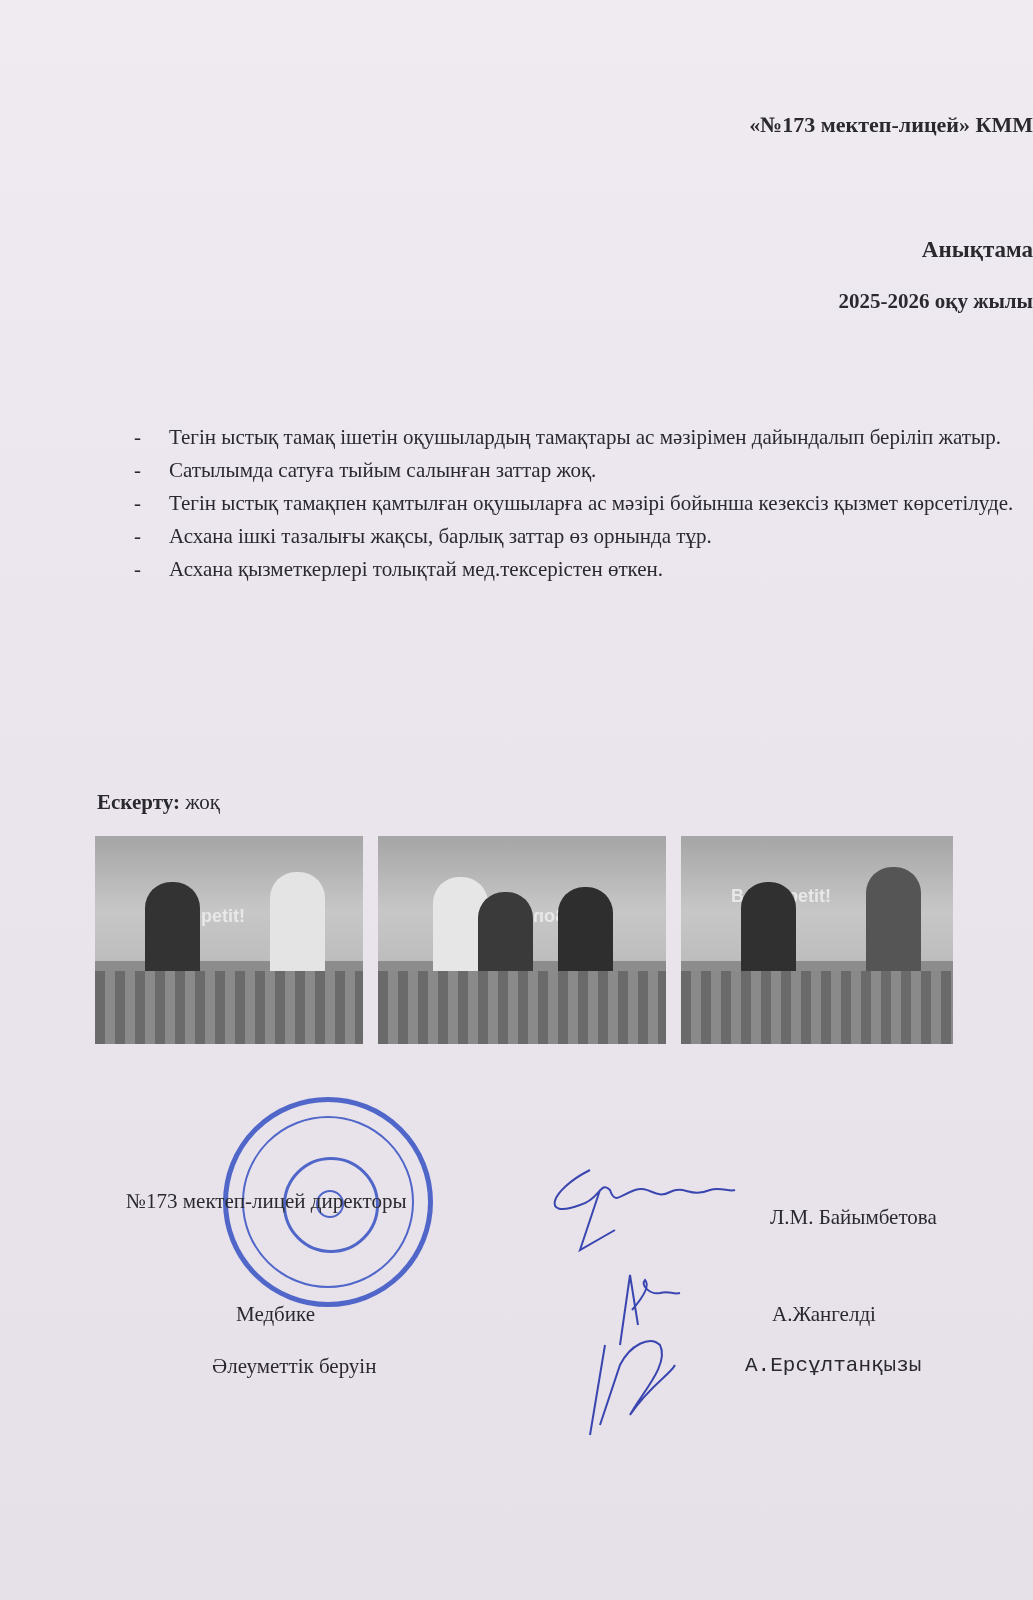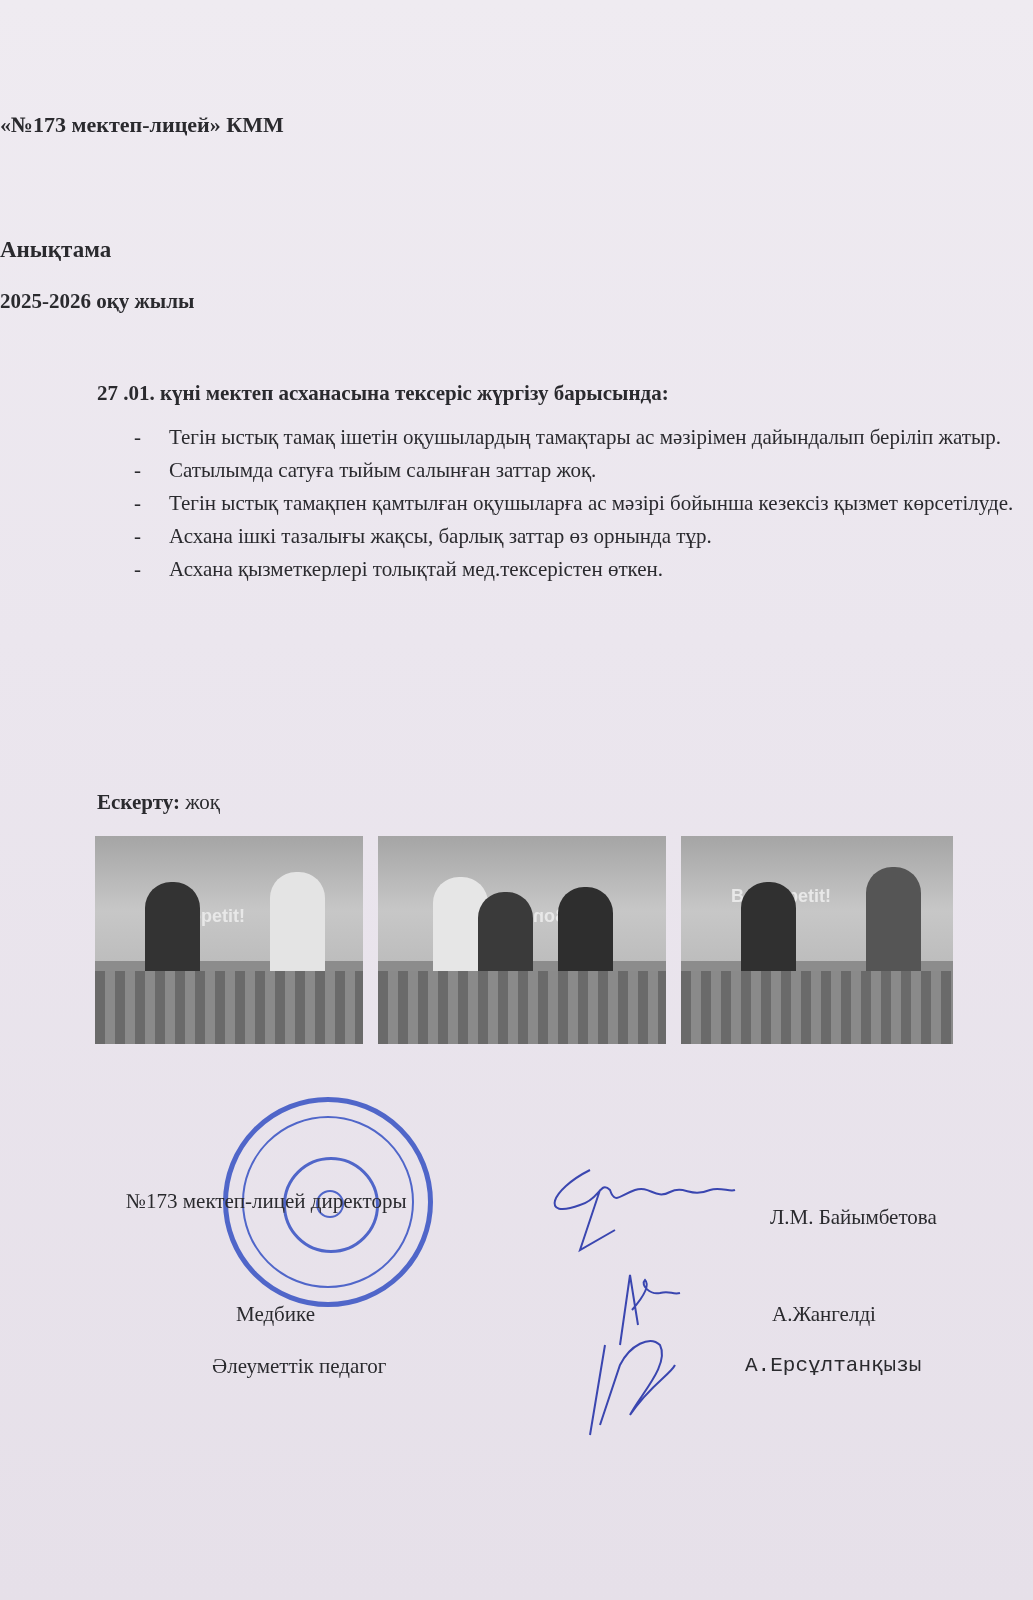--- a/index.html
+++ b/index.html
@@ -1,18 +1,18 @@
 <!DOCTYPE html>
 <html><head>
 <meta charset="utf-8">
 <style>
   html,body{margin:0;padding:0;}
   body{width:1033px;height:1600px;background:#e9e4ec;position:relative;overflow:hidden;font-family:"Liberation Serif","DejaVu Serif",serif;color:#2a2a2e;}
   .paper{position:absolute;left:0;top:0;width:1033px;height:1600px;background:linear-gradient(180deg,#efebf1 0%,#ebe6ee 40%,#e6e0e9 100%);}
-  .title{position:absolute;left:0;width:1033px;text-align:left;font-weight:bold;}
+  .title{position:absolute;left:0;width:1033px;text-align:right;font-weight:bold;}
   #t1{top:112px;font-size:22px;}
   #intro{position:absolute;left:97px;top:152px;width:880px;font-size:21px;line-height:30px;text-indent:68px;}
   #t2{top:237px;font-size:23px;}
   #t3{top:289px;font-size:21px;}
   #date-line{position:absolute;left:97px;top:381px;font-size:21px;font-weight:bold;}
   ul.findings{position:absolute;left:130px;top:418px;width:880px;margin:4px;padding:0;list-style:none;font-size:21px;line-height:31px;}
   ul.findings li{position:relative;padding-left:35px;margin-bottom:2px;}
   ul.findings li::before{content:"-";position:absolute;left:0;top:0;}
   #note{position:absolute;left:97px;top:790px;font-size:21px;}
   #note b{font-weight:bold;}
@@ -39,21 +39,20 @@
 </style>
 </head>
 <body>
 
 <div class="paper">
 
   <div class="title" id="t1">«№173 мектеп-лицей» КММ</div>
   <div class="title" id="t2">Анықтама</div>
   <div class="title" id="t3">2025-2026 оқу жылы</div>
 
-  <div id="date-line">27 .01. күні мектеп асханасына тексеріс жүргізу барысында:</div>
 
   <ul class="findings">
     <li>Тегін ыстық тамақ ішетін оқушылардың тамақтары ас мәзірімен дайындалып беріліп жатыр.</li>
     <li>Сатылымда сатуға тыйым салынған заттар жоқ.</li>
     <li>Тегін ыстық тамақпен қамтылған оқушыларға ас мәзірі бойынша кезексіз қызмет көрсетілуде.</li>
     <li>Асхана ішкі тазалығы жақсы, барлық заттар өз орнында тұр.</li>
     <li>Асхана қызметкерлері толықтай мед.тексерістен өткен.</li>
   </ul>
 
   <div id="note">
@@ -85,21 +84,21 @@
   </div>
 
   <div class="stamp">
     <div class="emblem"></div>
   </div>
 
   <div class="sig-row" id="role1">№173 мектеп-лицей директоры</div>
   <div class="sig-row" id="name1">Л.М. Байымбетова</div>
   <div class="sig-row" id="role2">Медбике</div>
   <div class="sig-row" id="name2">А.Жангелді</div>
-  <div class="sig-row" id="role3">Әлеуметтік педагог</div>
+  <div class="sig-row" id="role3">Әлеуметтік беруін</div>
   <div class="sig-row" id="name3">А.Ерсұлтанқызы</div>
 
   <svg class="sig" style="left:540px;top:1160px" width="200" height="100">
     <path d="M50 10 C10 30,0 60,40 45 C60 40,60 20,70 30 C75 45,80 35,95 30 C110 25,115 40,130 32 C145 25,150 38,170 30 C180 27,190 32,195 30 M60 30 L40 90 L75 70" fill="none" stroke="#3a46b0" stroke-width="2"></path>
   </svg>
   <svg class="sig" style="left:560px;top:1265px" width="140" height="180">
     <path d="M60 80 L70 10 L78 60 M72 45 C85 30,90 20,85 15 C80 20,90 30,100 28 C110 25,112 30,120 28" fill="none" stroke="#3a46b0" stroke-width="2"></path>
     <path d="M30 170 L45 80 M40 160 L60 100 C70 80,90 70,100 80 C110 100,80 130,70 150 C90 120,110 110,115 100" fill="none" stroke="#3a46b0" stroke-width="2"></path>
   </svg>
 

